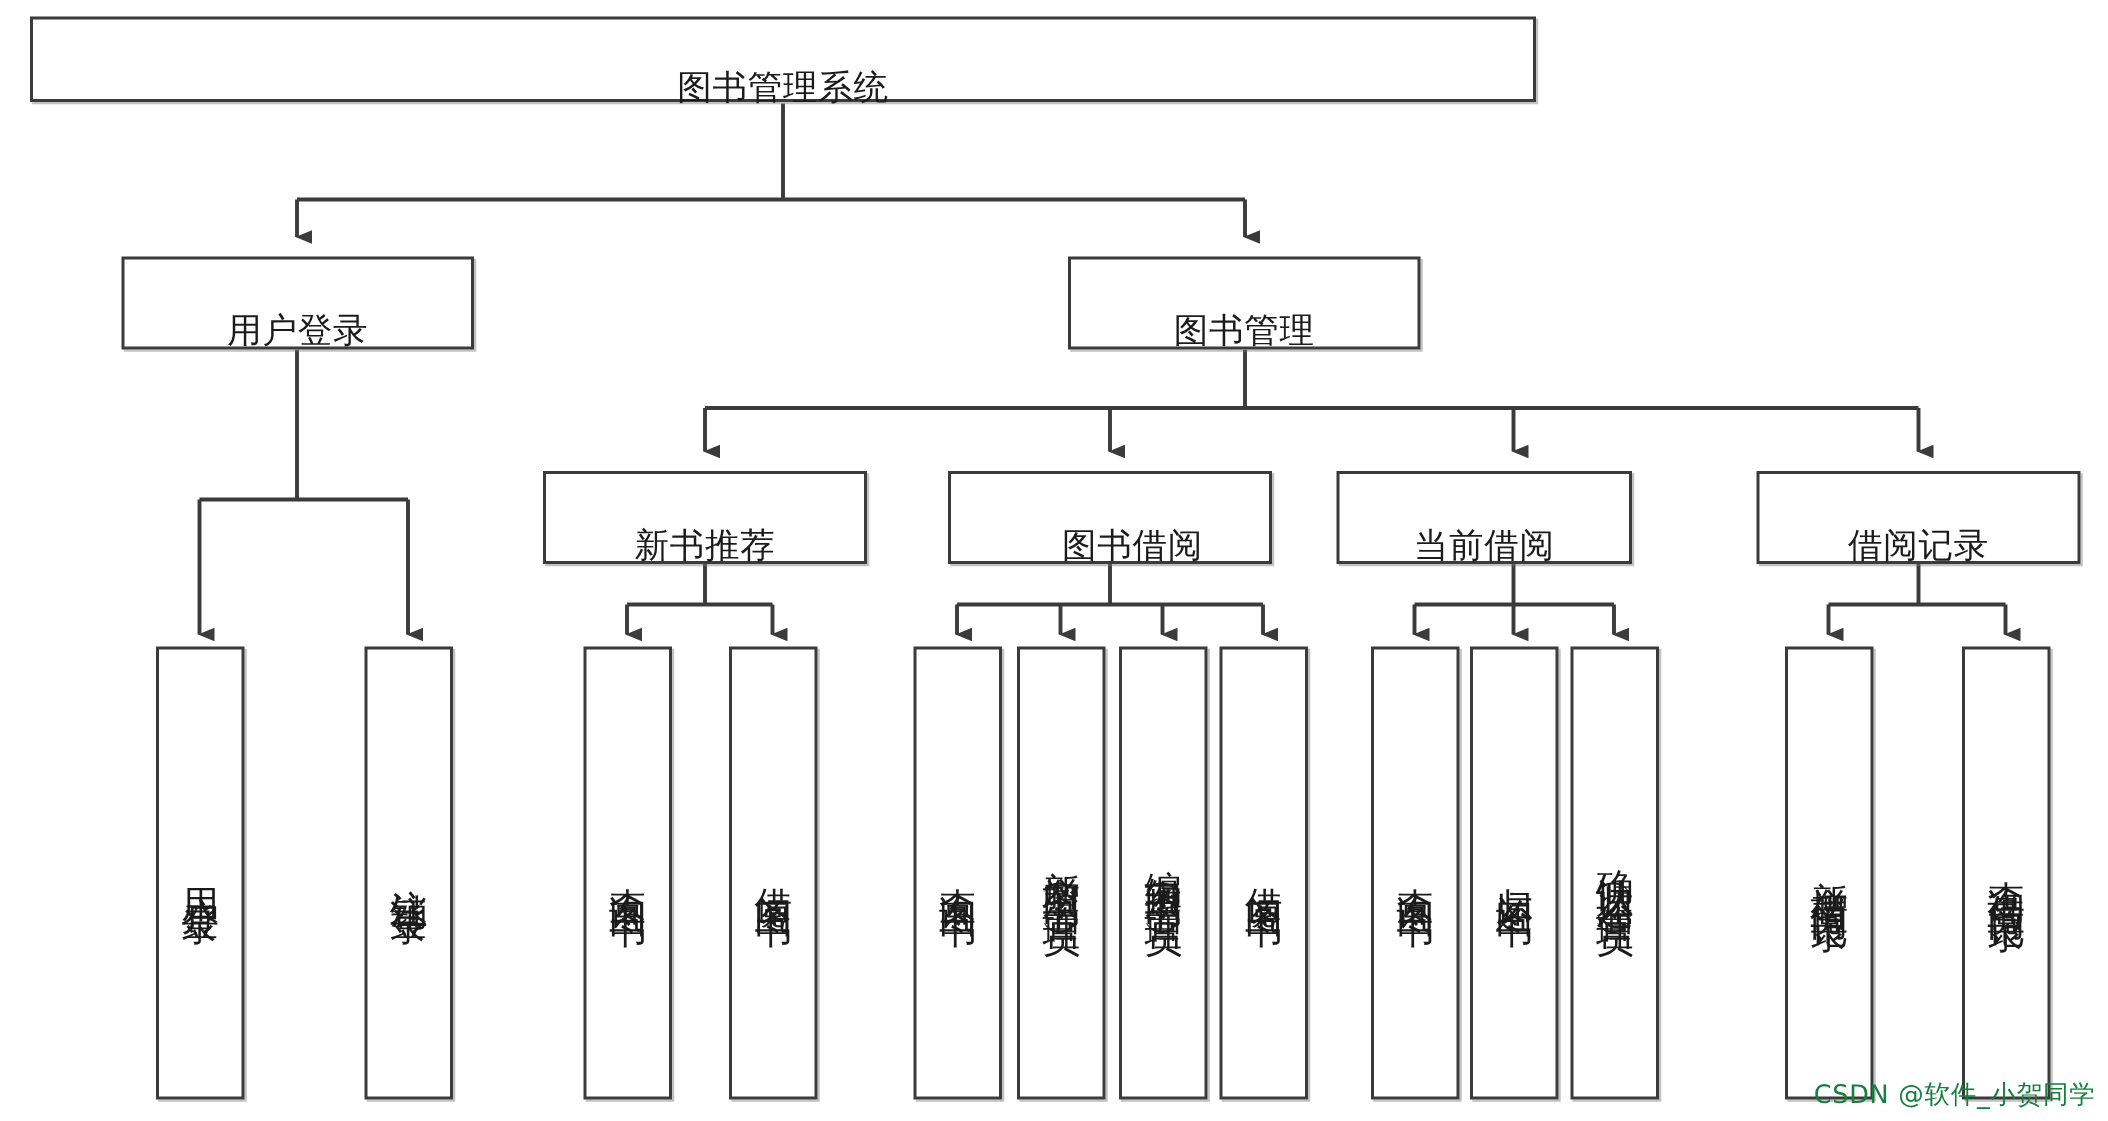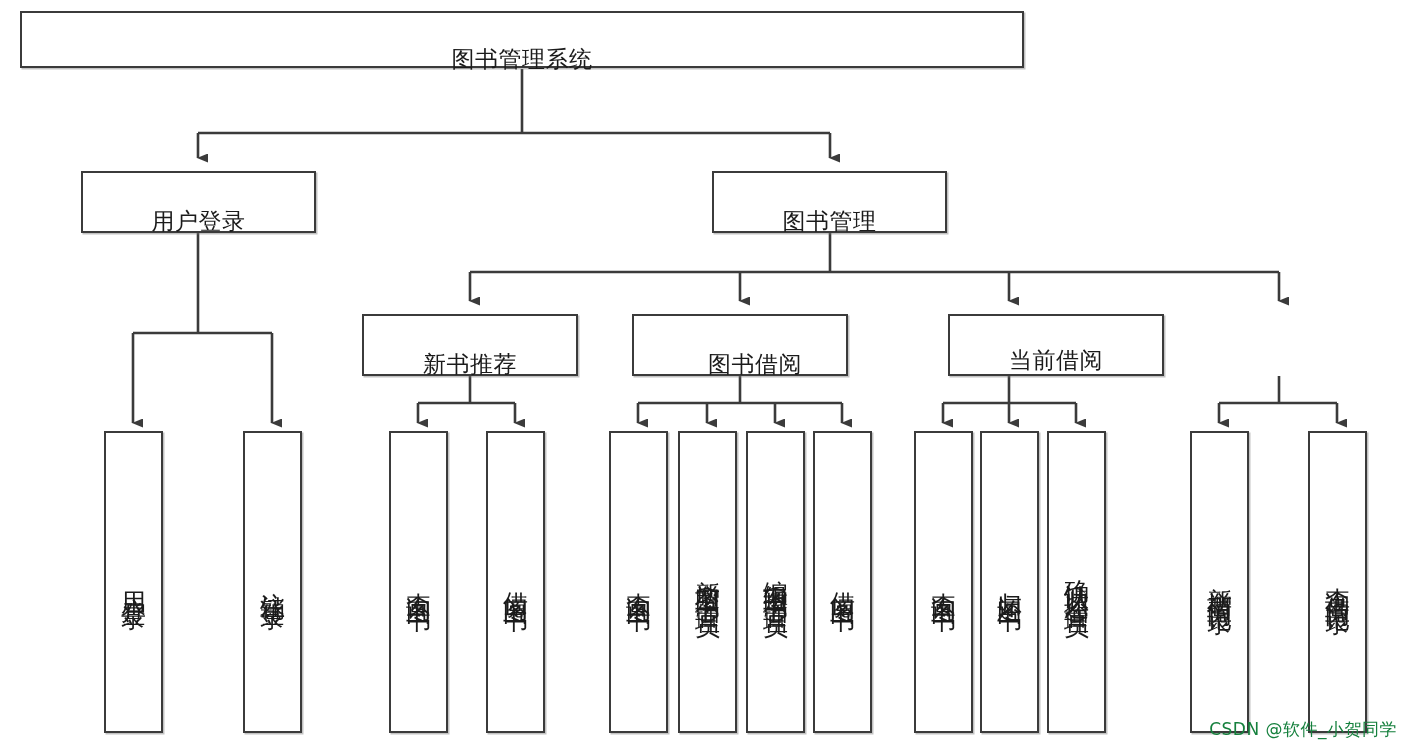--- a/index.html
+++ b/index.html
@@ -139,24 +139,27 @@
   </div>
 
   <div class="node horizontal" style="left:712px; top:171px; width:235px; height:62px;">
     <span class="label">图书管理</span>
   </div>
 
   <div class="node horizontal" style="left:632px; top:314px; width:216px; height:62px;padding-left:30px;">
     <span class="label">图书借阅</span>
   </div>
 
-  <div class="node horizontal" style="left:948px; top:314px; width:216px; height:62px;align-items:flex-end;">
+  <div class="node horizontal" style="left:891px; top:314px; width:197px; height:62px;">
     <span class="label">当前借阅</span>
   </div>
 
+  <div class="node horizontal" style="left:1171px; top:314px; width:216px; height:62px;">
+    <span class="label">借阅记录</span>
+  </div>
 
   <div class="node vertical" style="left:104px; top:431px; width:59px; height:302px;">
     <span class="label">用户登录</span>
   </div>
 
   <div class="node vertical" style="left:243px; top:431px; width:59px; height:302px;">
     <span class="label">注销登录</span>
   </div>
 
   <div class="node vertical" style="left:389px; top:431px; width:59px; height:302px;">

